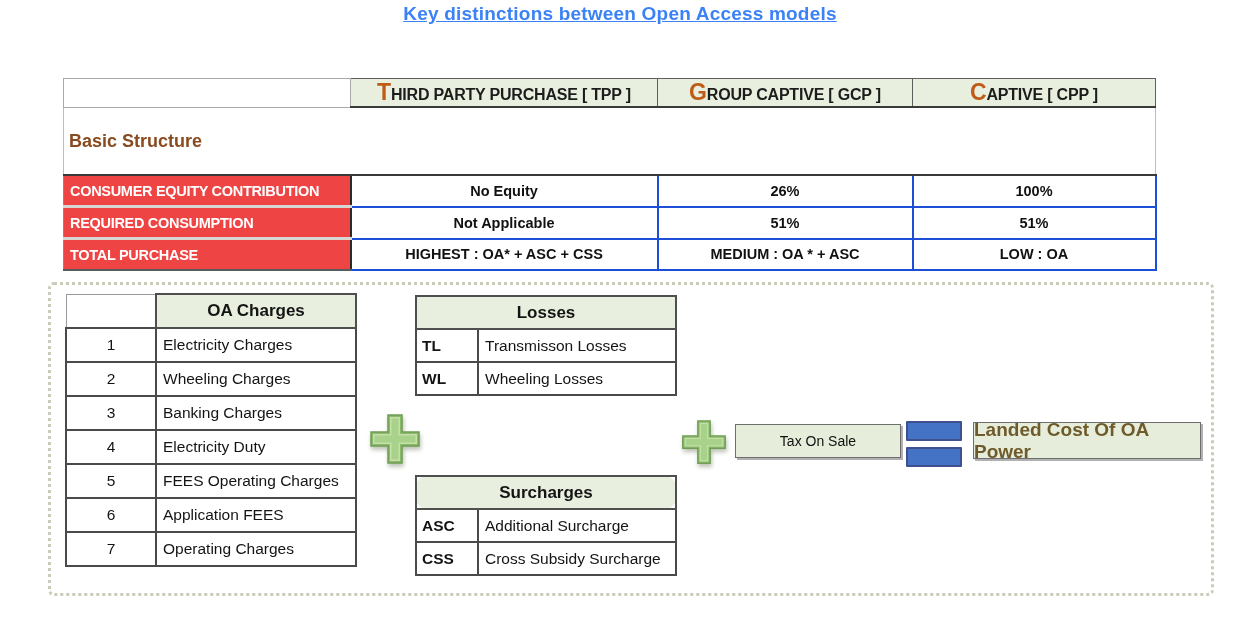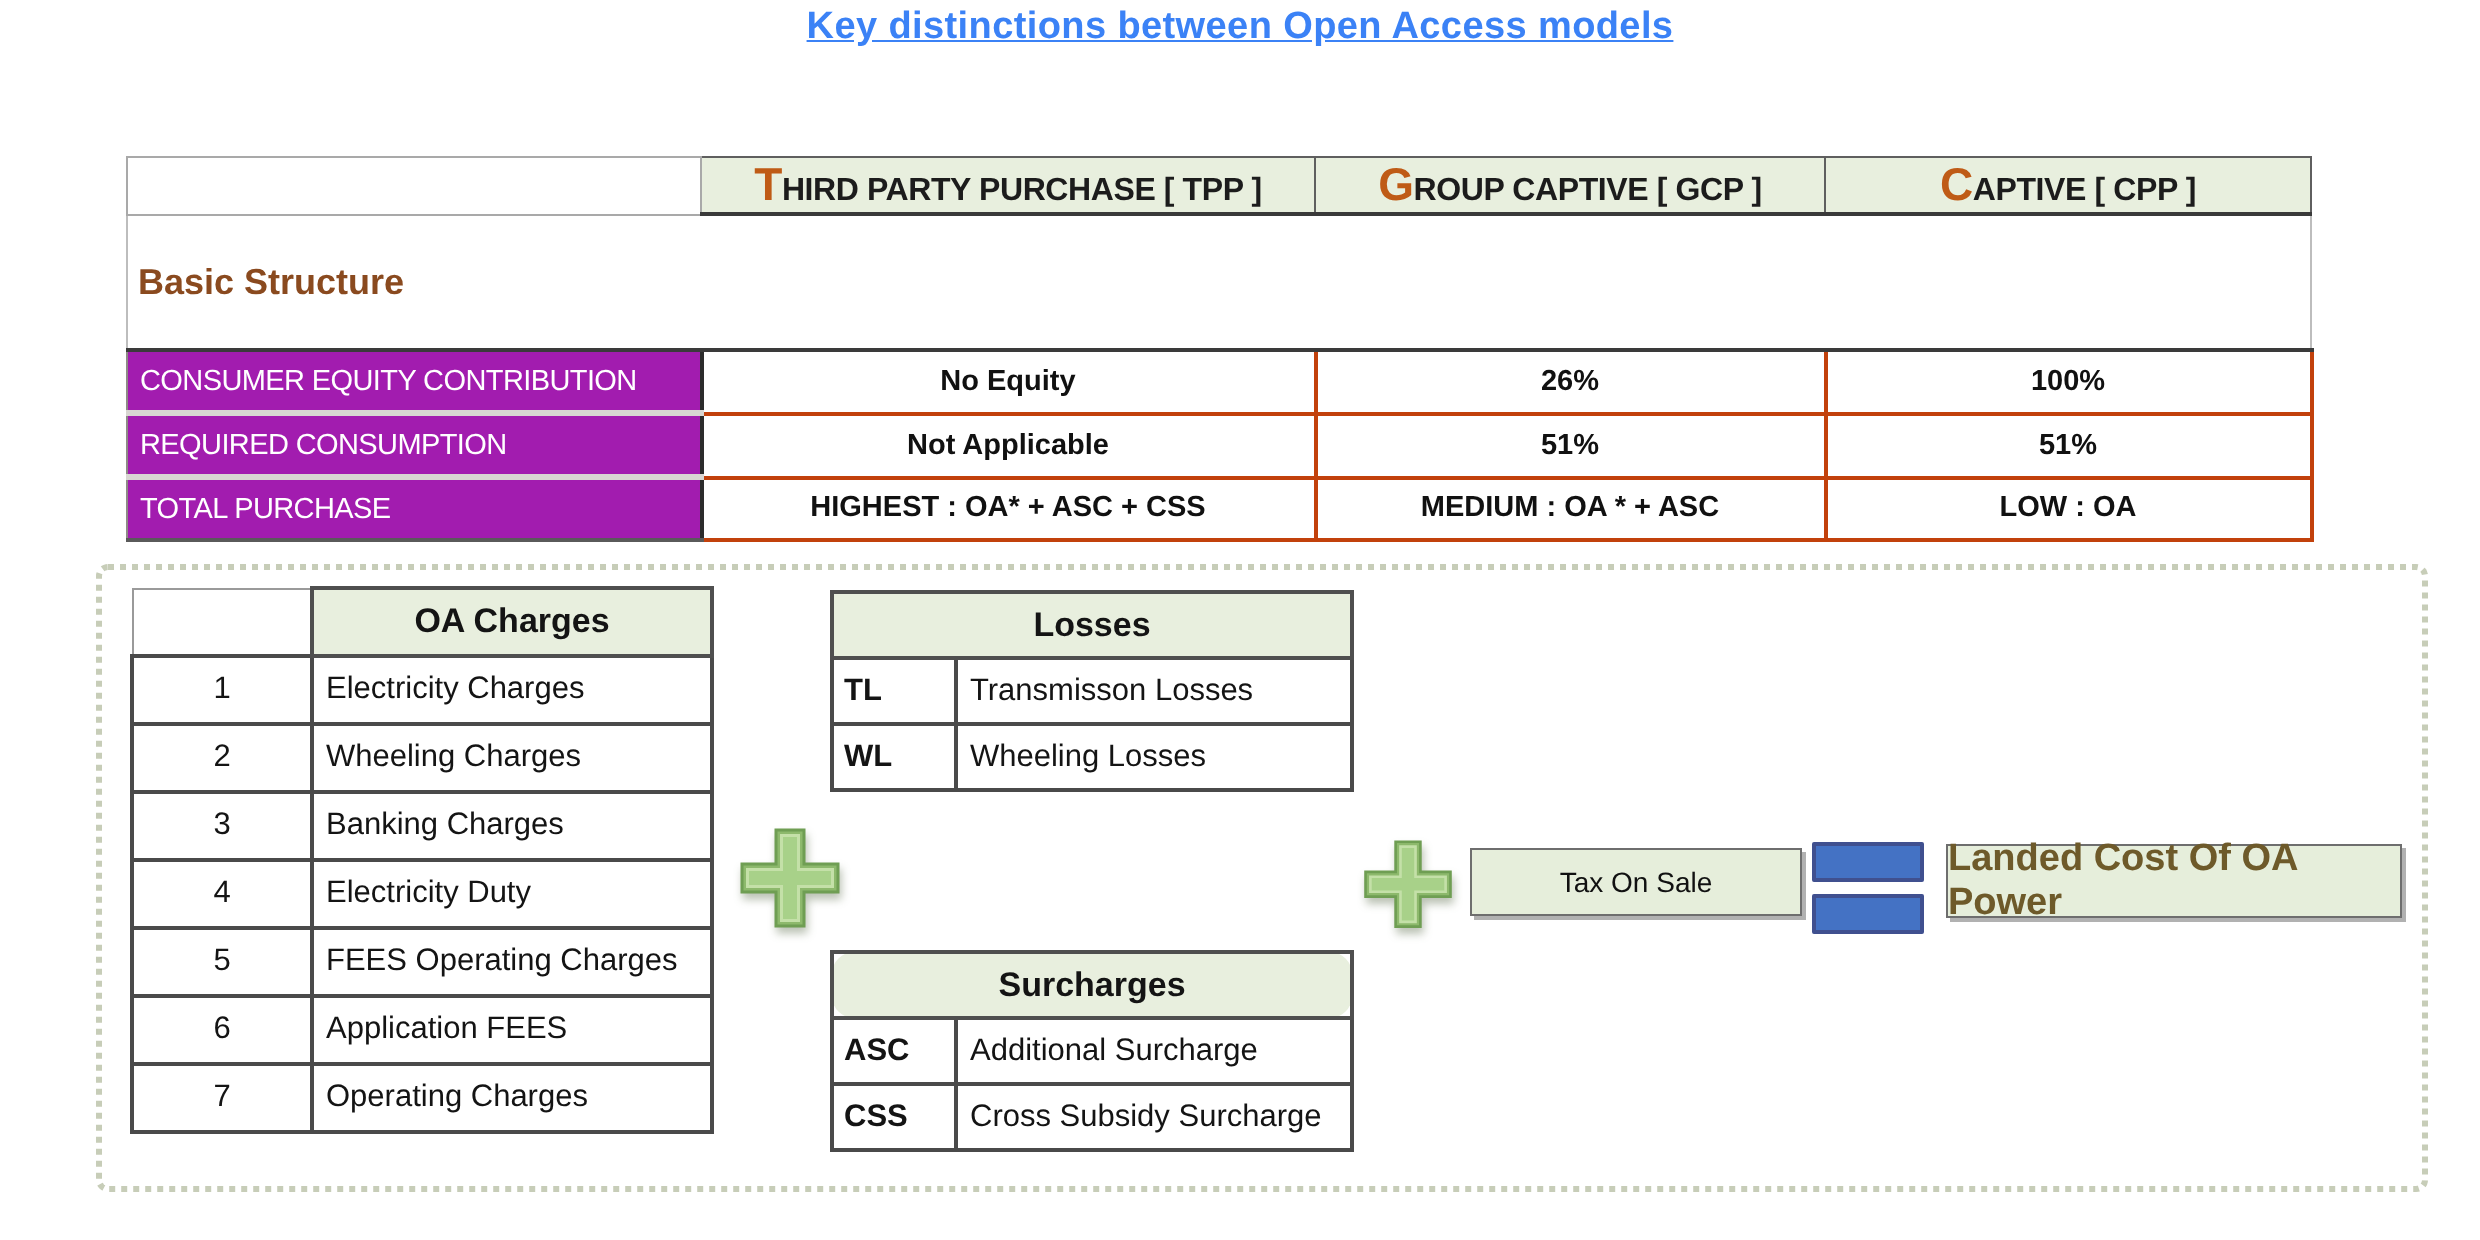--- a/index.html
+++ b/index.html
@@ -15,25 +15,25 @@
   table{border-collapse:collapse;table-layout:fixed;}
   td{padding:0;overflow:hidden;white-space:nowrap;}
   .cmp{position:absolute;left:63px;top:78px;width:1092px;border-radius:22px;}
   .cmp .c-empty{height:26px;background:#fff;border:1px solid #a9a9a9;}
   .cmp .c-green{height:26px;background:#e8efde;border:1px solid #5f5f5f;border-bottom:2px solid #3a3a3a;
                 text-align:center;font-weight:bold;font-size:16px;color:#1c1c1c;letter-spacing:-.2px;}
   .cmp .c-green::first-letter{font-size:23px;color:#bf5b16;}
   .cmp .c-section{height:30px;background:#fff;font-weight:bold;font-size:18px;color:#8a4a1f;
                   padding:18px 5px;border-left:1px solid #bdbdbd;border-right:1px solid #bdbdbd;
                   border-bottom:2px solid #3a3a3a;}
-  .cmp .c-label{height:29px;background:#a21caf;color:#ffffff;font-weight:normal;font-size:14.5px;
+  .cmp .c-label{height:29px;background:#ef4444;color:#ffffff;font-weight:bold;font-size:14.5px;
                 letter-spacing:-.3px;padding:0 6px;border-bottom:3px solid #d8d6d2;
                 border-left:1px solid #8e8a86;border-right:2px solid #2b2b2b;}
   .cmp tr:last-child .c-label{border-bottom:2px solid #5a5a5a;}
-  .cmp .c-val{height:29px;background:#fff;border:2px solid #c2410c;text-align:center;
+  .cmp .c-val{height:29px;background:#fff;border:2px solid #1d4ed8;text-align:center;
               font-weight:bold;font-size:14.5px;color:#111;}
 
   
   .dotted-box{position:absolute;left:48px;top:282px;width:1160px;height:308px;
               border:3px dotted #c7cdb8;border-radius:6px;}
 
   
   .listtbl td{border:2px solid #4a4a4a;font-size:15.5px;color:#141414;background:#fff;}
   .listtbl .green-hdr{background:#e8efde;font-weight:bold;font-size:17px;text-align:center;
                       border:2px solid #4f4f4f;margin-top:32px;}

